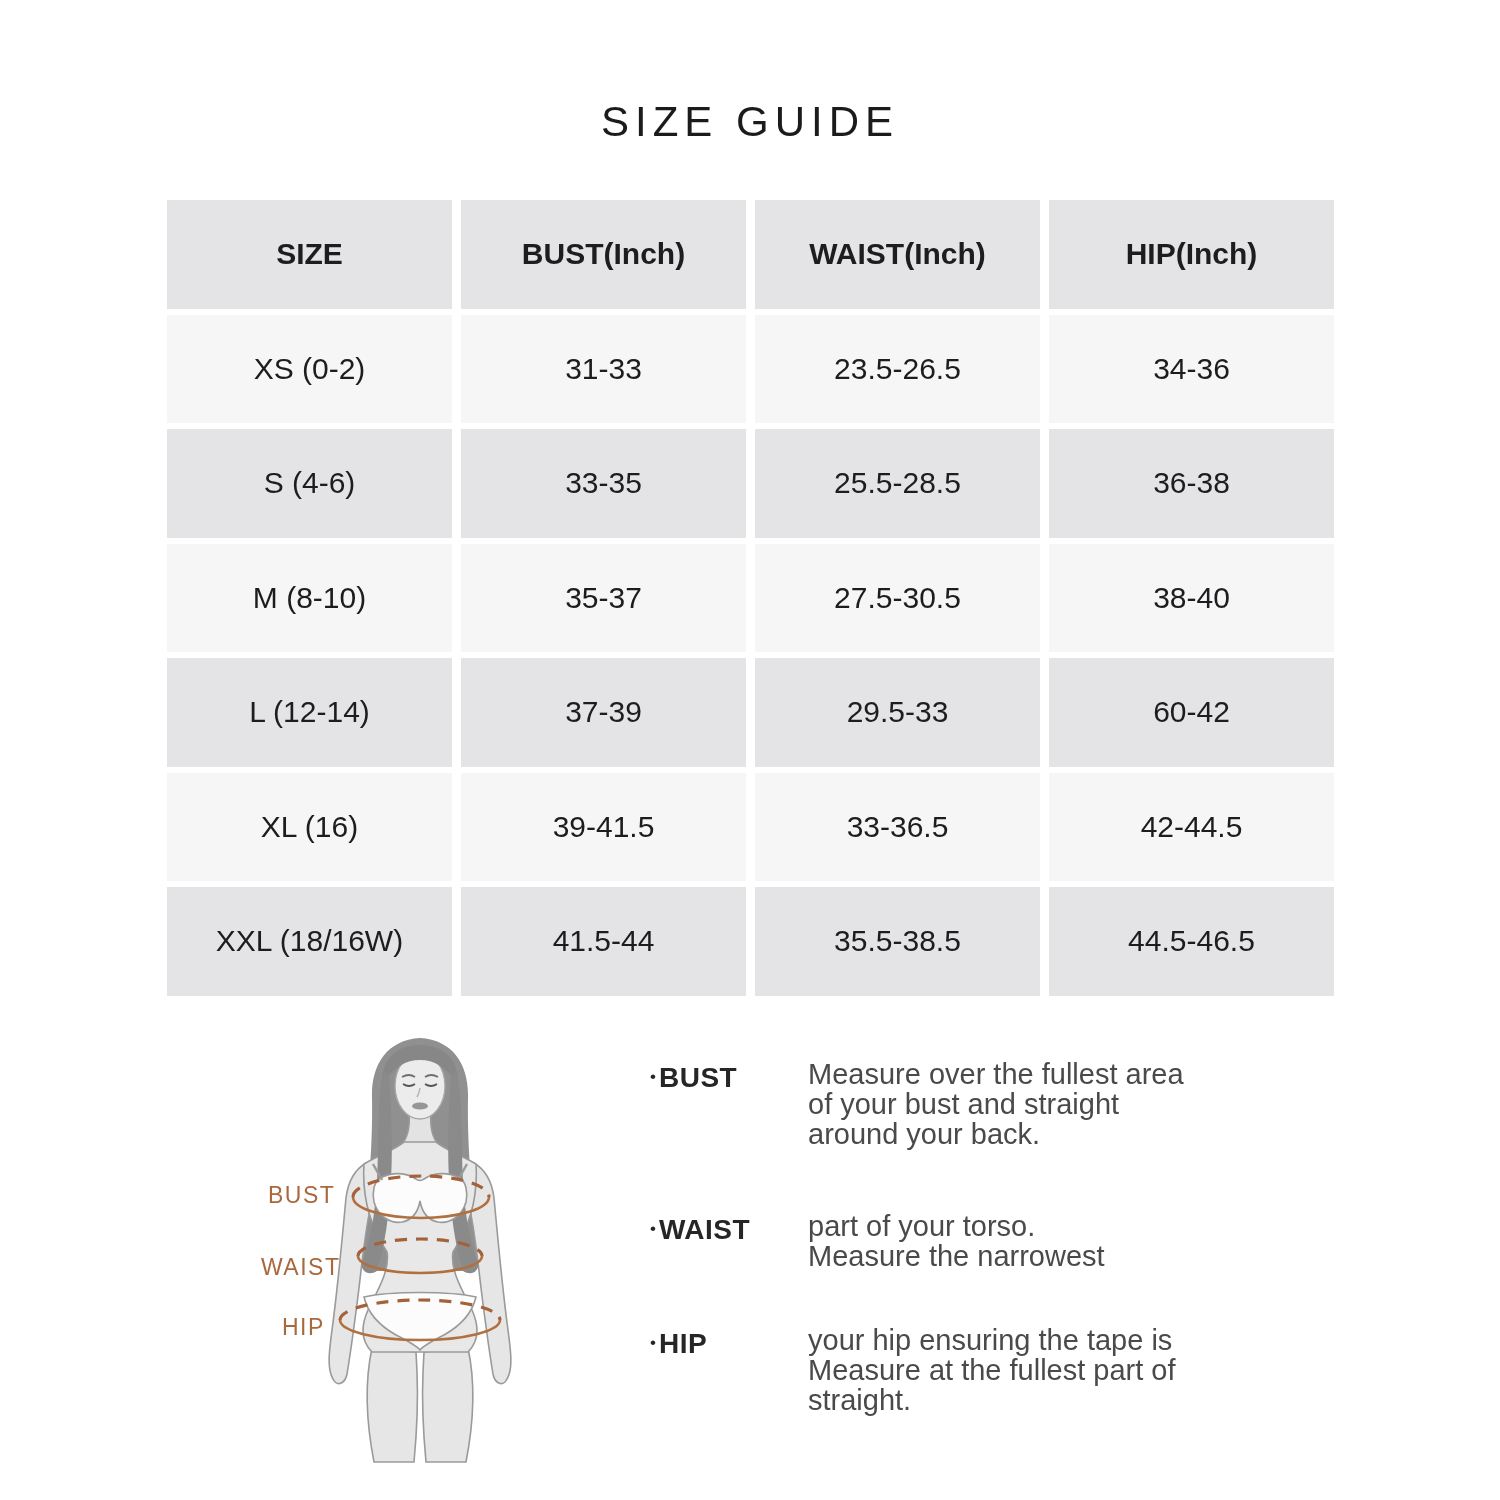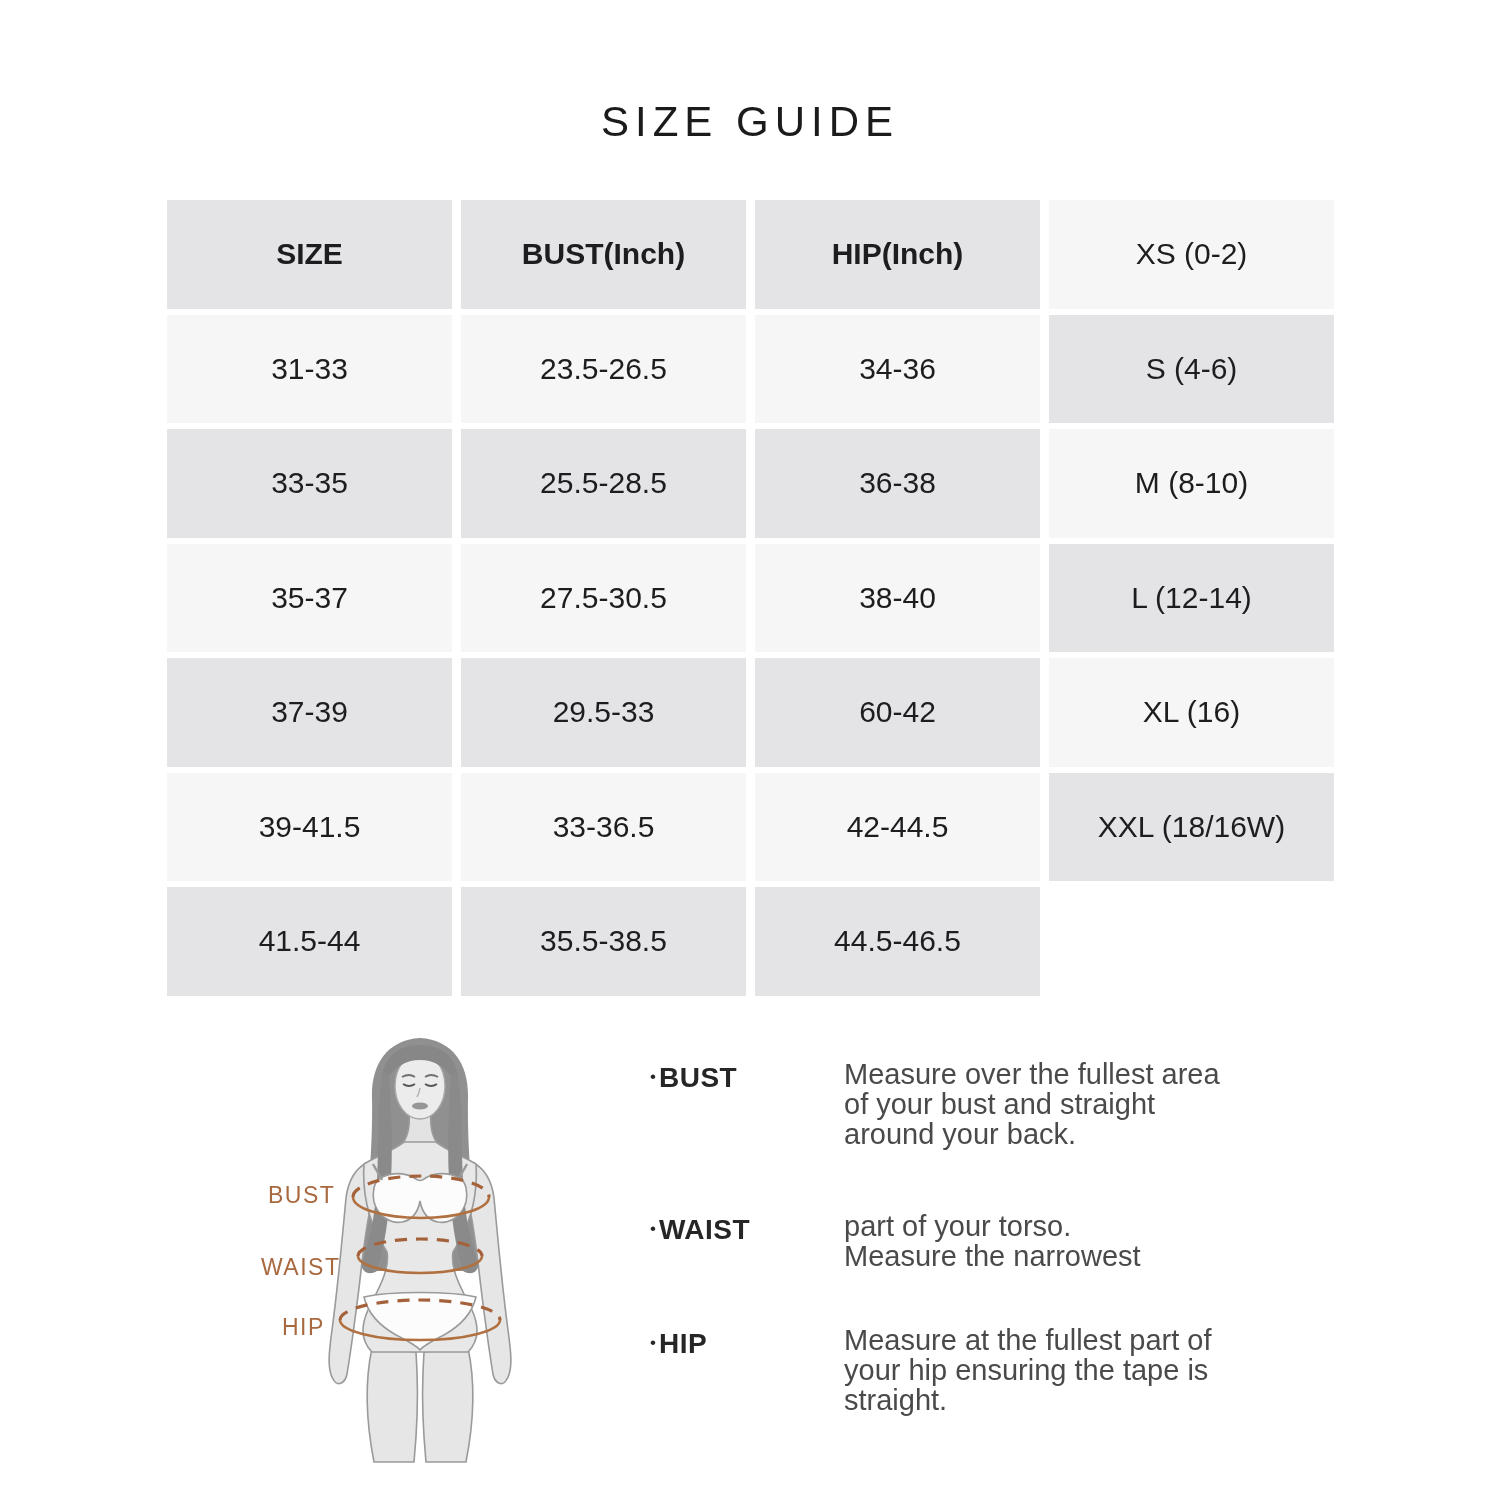--- a/index.html
+++ b/index.html
@@ -104,39 +104,40 @@
     line-height: 30px;
     color: #262626;
     margin-right: 3px;
   }
   .measure-label {
     font-size: 28px;
     font-weight: 700;
     letter-spacing: 0.5px;
     color: #262626;
   }
-  .desc-col { flex: 1; margin-left: 36px; }
+  .desc-col { flex: 1; }
   .desc-line {
     font-size: 29px;
     line-height: 30px;
     color: #4a4a4a;
     white-space: nowrap;
   }
 </style>
 </head>
 <body>
 
 <div class="page">
 
   <div class="title">SIZE GUIDE</div>
 
   <div class="size-table">
 
     <div class="cell header">SIZE</div>
     <div class="cell header">BUST(Inch)</div>
+    <div class="cell header">WAIST(Inch)</div>
     <div class="cell header">HIP(Inch)</div>
 
     <div class="cell light">XS (0-2)</div>
     <div class="cell light">31-33</div>
     <div class="cell light">23.5-26.5</div>
     <div class="cell light">34-36</div>
 
     <div class="cell dark">S (4-6)</div>
     <div class="cell dark">33-35</div>
     <div class="cell dark">25.5-28.5</div>
@@ -239,20 +240,20 @@
         <div class="desc-line">Measure the narrowest</div>
       </div>
     </div>
 
     <div class="measure-item third">
       <div class="label-col">
         <span class="bullet">•</span>
         <span class="measure-label">HIP</span>
       </div>
       <div class="desc-col">
+        <div class="desc-line">your hip ensuring the tape is</div>
         <div class="desc-line">Measure at the fullest part of</div>
-        <div class="desc-line">your hip ensuring the tape is</div>
         <div class="desc-line">straight.</div>
       </div>
     </div>
   </div>
 
 </div>
 
 </body></html>

